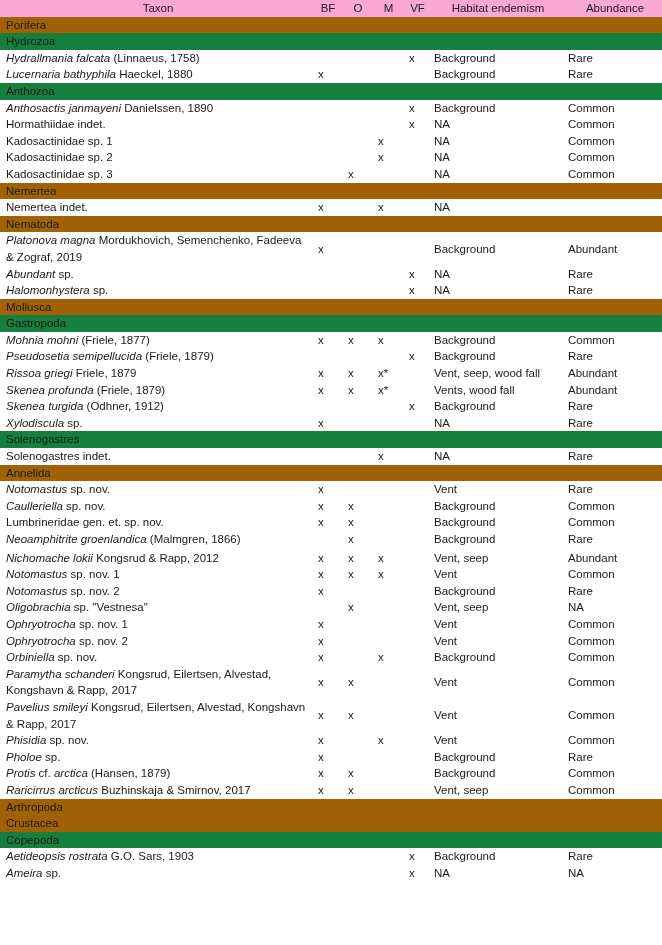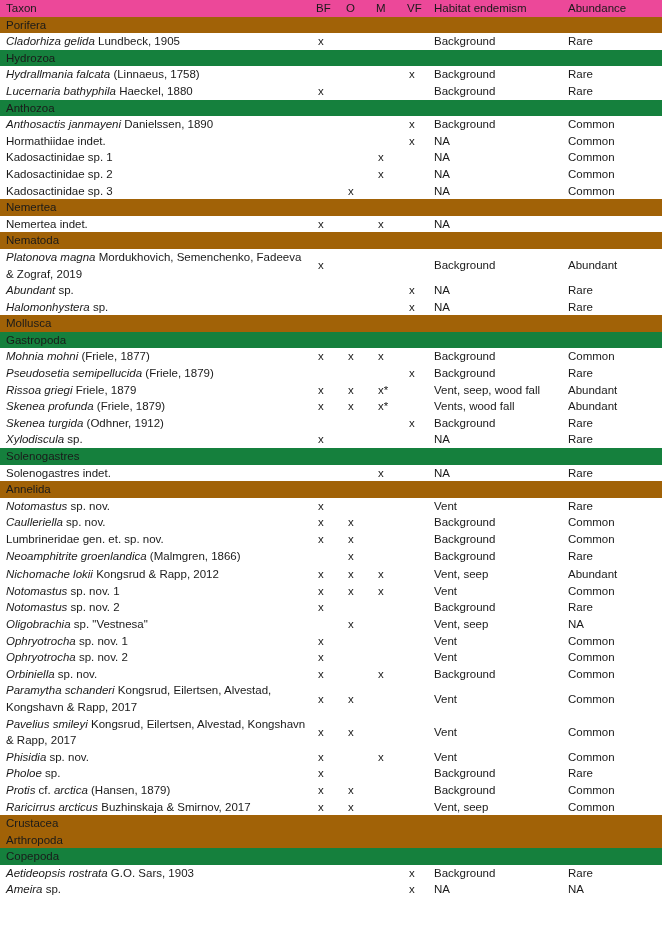--- a/index.html
+++ b/index.html
@@ -7,21 +7,21 @@
   table { border-collapse: collapse; width: 662px; table-layout: fixed; }
   col.c-taxon { width: 310px; }
   col.c-bf { width: 30px; }
   col.c-o { width: 30px; }
   col.c-m { width: 31px; }
   col.c-vf { width: 27px; }
   col.c-hab { width: 134px; }
   col.c-abu { width: 100px; }
   td, th { padding: 0 0 0 6px; height: 16.6px; line-height: 16.6px; font-weight: normal; text-align: left; vertical-align: middle; white-space: nowrap; }
   td.wrap { white-space: normal; line-height: 16.6px; }
-  th { background: #ec4899; }
+  th { background: #f9a8d4; text-align: center; }
   tr.phylum td { background: #a16207; }
   tr.klass td { background: #15803d; }
   tr.sp td { background: #ffffff; }
   tr.sp.tall td { height: 33px; }
   tr.sp.gap td { padding-top: 2px; }
   td.mark { padding-left: 8px; }
   i { font-style: italic; }
 </style>
 </head>
 <body>
@@ -50,29 +50,20 @@
   <tbody id="tbody">
       <tr class="phylum">
         <td>Porifera</td>
         <td></td>
         <td></td>
         <td></td>
         <td></td>
         <td></td>
         <td></td>
       </tr>
-      <tr class="sp">
-        <td><i>Cladorhiza gelida</i><span> Lundbeck, 1905</span></td>
-        <td class="mark">x</td>
-        <td class="mark"></td>
-        <td class="mark"></td>
-        <td class="mark"></td>
-        <td>Background</td>
-        <td>Rare</td>
-      </tr>
       <tr class="klass">
         <td>Hydrozoa</td>
         <td></td>
         <td></td>
         <td></td>
         <td></td>
         <td></td>
         <td></td>
       </tr>
       <tr class="sp">
@@ -447,30 +438,30 @@
       <tr class="sp">
         <td><i>Raricirrus arcticus</i><span> Buzhinskaja &amp; Smirnov, 2017</span></td>
         <td class="mark">x</td>
         <td class="mark">x</td>
         <td class="mark"></td>
         <td class="mark"></td>
         <td>Vent, seep</td>
         <td>Common</td>
       </tr>
       <tr class="phylum">
+        <td>Arthropoda</td>
+        <td></td>
+        <td></td>
+        <td></td>
+        <td></td>
+        <td></td>
+        <td></td>
+      </tr>
+      <tr class="phylum">
         <td>Crustacea</td>
-        <td></td>
-        <td></td>
-        <td></td>
-        <td></td>
-        <td></td>
-        <td></td>
-      </tr>
-      <tr class="phylum">
-        <td>Arthropoda</td>
         <td></td>
         <td></td>
         <td></td>
         <td></td>
         <td></td>
         <td></td>
       </tr>
       <tr class="klass">
         <td>Copepoda</td>
         <td></td>

